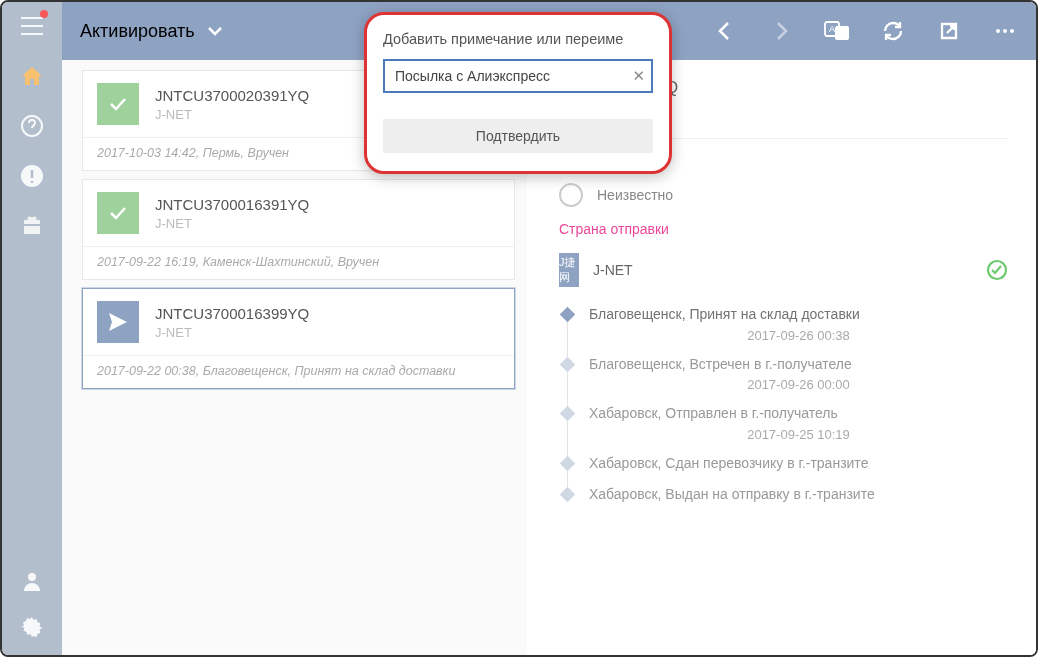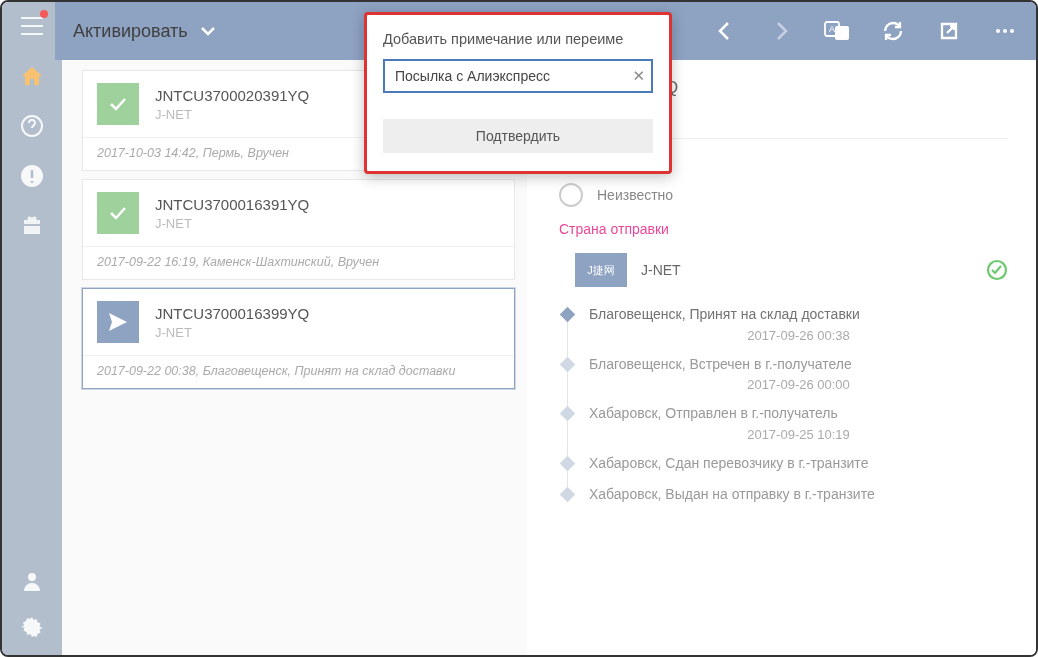--- a/index.html
+++ b/index.html
@@ -6,21 +6,21 @@
 body { width: 1038px; height: 657px; overflow: hidden; position: relative; background: #fff; }
 .frame { position: absolute; inset: 0; border: 2px solid #333; border-radius: 8px; overflow: hidden; background: #fff; }
 
 .sidebar { position: absolute; left: 0; top: 0; width: 60px; height: 100%; background: #b3becd; display: flex; flex-direction: column; align-items: center; padding-top: 10px; }
 .sidebar-top { display: flex; flex-direction: column; align-items: center; gap: 22px; }
 .sidebar-bottom { margin-top: auto; margin-bottom: 14px; display: flex; flex-direction: column; align-items: center; gap: 18px; }
 .sb-icon { width: 28px; height: 28px; display: flex; align-items: center; justify-content: center; color: #fff; opacity: 0.9; position: relative; }
 .sb-badge { position: absolute; top: -2px; right: -2px; width: 8px; height: 8px; background: #ff4d4d; border-radius: 50%; }
 .sb-home { color: #ffc266; }
 
-.header { position: absolute; left: 53px; top: 0; right: 0; height: 58px; background: #8ea2c2; display: flex; align-items: center; color: #404040; padding: 0 18px; }
+.header { position: absolute; left: 60px; top: 0; right: 0; height: 58px; background: #8ea2c2; display: flex; align-items: center; color: #000000; padding: 0 18px; }
 .activate { font-size: 18px; display: flex; align-items: center; gap: 12px; cursor: pointer; }
 .header-actions { margin-left: auto; display: flex; gap: 30px; align-items: center; }
 .hd-icon { width: 26px; height: 26px; display: flex; align-items: center; justify-content: center; cursor: pointer; }
 
 .content { position: absolute; left: 60px; top: 58px; right: 0; bottom: 0; display: flex; background: #fafafa; }
 .list { width: 465px; background: #fafafa; padding: 10px 12px 0 20px; overflow: hidden; }
 .card { background: #fff; border: 1px solid #e8e8e8; margin-bottom: 8px; }
 .card.selected { border: 1px solid #8ea2c2; outline: 1px solid #cdd7e6; }
 .card-top { display: flex; align-items: center; padding: 12px 14px; gap: 16px; }
 .chip { width: 42px; height: 42px; display: flex; align-items: center; justify-content: center; color: #fff; }
@@ -31,35 +31,35 @@
 .card-bottom { padding: 8px 14px 10px; border-top: 1px solid #f0f0f0; font-size: 12.5px; color: #aaa; font-style: italic; }
 
 .detail { flex: 1; background: #fff; padding: 18px 28px 0 32px; overflow: hidden; position: relative; }
 .d-title { font-size: 17px; color: #666; }
 .d-sub { font-size: 14px; color: #bbb; margin-top: 6px; }
 .d-sep { border: none; border-top: 1px solid #eee; margin: 18px 0 14px; }
 .d-row { display: flex; align-items: center; gap: 14px; margin-bottom: 14px; color: #888; font-size: 14px; }
 .globe { width: 24px; height: 24px; border: 2px solid #ccc; border-radius: 50%; position: relative; }
 .d-section-label { font-size: 14px; color: #ec4899; margin-top: 10px; }
 .carrier-row { display: flex; align-items: center; gap: 14px; margin-top: 16px; }
-.carrier-logo { width: 52px; height: 34px; background: #8ea2c2; color: #fff; display: flex; align-items: center; justify-content: center; font-size: 11px; margin-left: 16px; }
+.carrier-logo { width: 20px; height: 34px; background: #8ea2c2; color: #fff; display: flex; align-items: center; justify-content: center; font-size: 11px; }
 .carrier-name { color: #666; font-size: 14px; flex: 1; }
 .carrier-check { width: 22px; height: 22px; color: #6cc96f; }
 
 .timeline { margin-top: 18px; position: relative; padding-left: 30px; }
 .timeline::before { content: ''; position: absolute; left: 8px; top: 8px; bottom: 8px; width: 1px; background: #e5e5e5; }
 .ev { position: relative; margin-bottom: 12px; }
 .ev::before { content: ''; position: absolute; left: -27px; top: 4px; width: 11px; height: 11px; background: #8ea2c2; transform: rotate(45deg); }
 .ev.dimmed::before { background: #d0d8e4; }
 .ev.last::before { background: #d0d8e4; }
 .ev-text { font-size: 14px; color: #737373; line-height: 1.4; }
 .ev.dimmed .ev-text { color: #999; }
 .ev-date { font-size: 13px; color: #aaa; margin-top: 3px; text-align: center; }
 
-.dialog { position: absolute; left: 362px; top: 10px; width: 308px; background: #fff; border: 3px solid #d33; border-radius: 4px; box-shadow: 0 3px 14px rgba(0,0,0,0.25); padding: 16px 16px 18px; z-index: 100; }
+.dialog { position: absolute; left: 362px; top: 10px; width: 308px; background: #fff; border: 3px solid #d33; border-radius: 20px; box-shadow: 0 3px 14px rgba(0,0,0,0.25); padding: 16px 16px 18px; z-index: 100; }
 .dlg-title { font-size: 14.5px; color: #555; margin-bottom: 12px; }
 .dlg-input-wrap { position: relative; }
 .dlg-input { width: 100%; border: 2px solid #4a7ab8; padding: 7px 30px 7px 10px; font-size: 14px; color: #444; outline: none; }
 .dlg-clear { position: absolute; right: 8px; top: 50%; transform: translateY(-50%); color: #888; cursor: pointer; font-size: 15px; }
 .dlg-btns { display: flex; gap: 10px; margin-top: 26px; }
 .dlg-btn { flex: 1; background: #eee; border: none; padding: 9px 0; font-size: 14px; color: #555; cursor: pointer; }
 </style>
 </head>
 <body>
 

